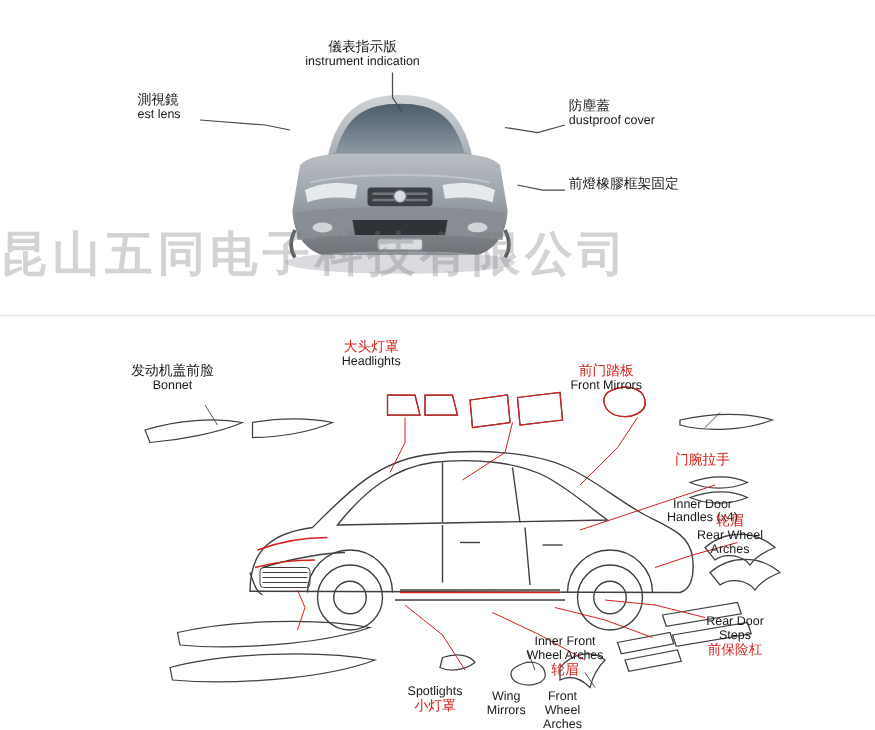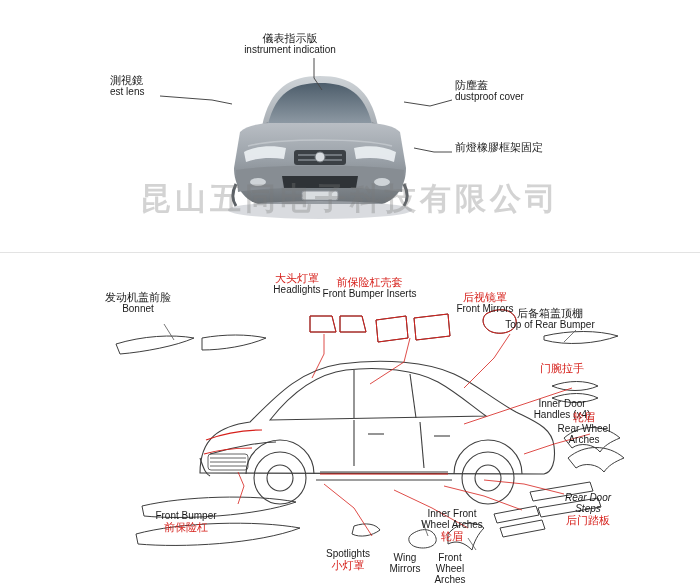--- a/index.html
+++ b/index.html
@@ -19,22 +19,22 @@
   .lbl.red .cn{color:#d6201b;}
   .lbl.center{text-align:center;}
   svg.leaders{position:absolute;left:0;top:0;width:700px;height:584px;pointer-events:none;}
 
   
   .photo{
     position:absolute;left:210px;top:60px;width:220px;height:180px;
   }
   
   .watermark{
-    position:absolute;left:0;top:178px;width:700px;text-align:center;
-    font-size:31px;letter-spacing:4px;color:rgba(120,120,120,0.33);
+    position:absolute;left:0;top:178px;width:700px;text-align:left;
+    font-size:38px;letter-spacing:4px;color:rgba(120,120,120,0.33);
     font-family:"DejaVu Sans", sans-serif;font-weight:bold;
     pointer-events:none;
   }
   .divider{position:absolute;left:0;top:252px;width:700px;height:1px;background:#e3e3e3;}
 
   
   .parts{position:absolute;left:0;top:258px;width:700px;height:326px;padding-left:24px;}
 </style>
 </head>
 <body>
@@ -240,53 +240,45 @@
         <path d="M452 292 L444 280"></path>
       </g>
     </svg>
 
     
     <div class="lbl center red" style="left:262px;top:14px;width:70px;">
       <span class="cn">大头灯罩</span>
       <span class="en">Headlights</span>
     </div>
 
-    <div class="lbl center red" style="left:312px;top:18px;width:115px;">
-      <span class="cn">前保险杠壳套</span>
-      <span class="en">Front Bumper Inserts</span>
-    </div>
 
     <div class="lbl center" style="left:92px;top:33px;width:92px;">
       <span class="cn">发动机盖前脸</span>
       <span class="en">Bonnet</span>
     </div>
 
     <div class="lbl center red" style="left:450px;top:33px;width:70px;">
-      <span class="cn">后视镜罩</span>
+      <span class="cn">前门踏板</span>
       <span class="en" style="color:#1a1a1a;">Front Mirrors</span>
     </div>
 
-    <div class="lbl center" style="left:500px;top:49px;width:100px;">
-      <span class="cn">后备箱盖顶棚</span>
-      <span class="en">Top of Rear Bumper</span>
-    </div>
 
     <div class="lbl center red" style="left:524px;top:104px;width:76px;">
       <span class="cn">门腕拉手</span>
       <span class="en" style="white-space:normal;margin-top:24px;">Inner Door Handles (x4)</span>
     </div>
 
     <div class="lbl center red" style="left:552px;top:153px;width:64px;">
       <span class="cn">轮眉</span>
       <span class="en" style="white-space:normal;">Rear Wheel Arches</span>
     </div>
 
     <div class="lbl center red" style="left:554px;top:234px;width:68px;">
-      <span class="en" style="color:#1a1a1a;white-space:normal;font-style:italic;">Rear Door Steps</span>
-      <span class="cn">后门踏板</span>
+      <span class="en" style="color:#1a1a1a;white-space:normal;">Rear Door Steps</span>
+      <span class="cn">前保险杠</span>
     </div>
 
 
     <div class="lbl center red" style="left:420px;top:250px;width:64px;">
       <span class="en" style="color:#1a1a1a;white-space:normal;">Inner Front Wheel Arches</span>
       <span class="cn">轮眉</span>
     </div>
 
     <div class="lbl center" style="left:424px;top:294px;width:52px;">
       <span class="en" style="white-space:normal;">Front Wheel Arches</span>
@@ -294,19 +286,15 @@
 
     <div class="lbl center" style="left:382px;top:294px;width:46px;">
       <span class="en" style="white-space:normal;">Wing Mirrors</span>
     </div>
 
     <div class="lbl center red" style="left:318px;top:290px;width:60px;">
       <span class="en" style="color:#1a1a1a;">Spotlights</span>
       <span class="cn">小灯罩</span>
     </div>
 
-    <div class="lbl center red" style="left:142px;top:252px;width:88px;">
-      <span class="en" style="color:#1a1a1a;">Front Bumper</span>
-      <span class="cn">前保险杠</span>
-    </div>
 
   </div>
 </div>
 
 </body></html>

